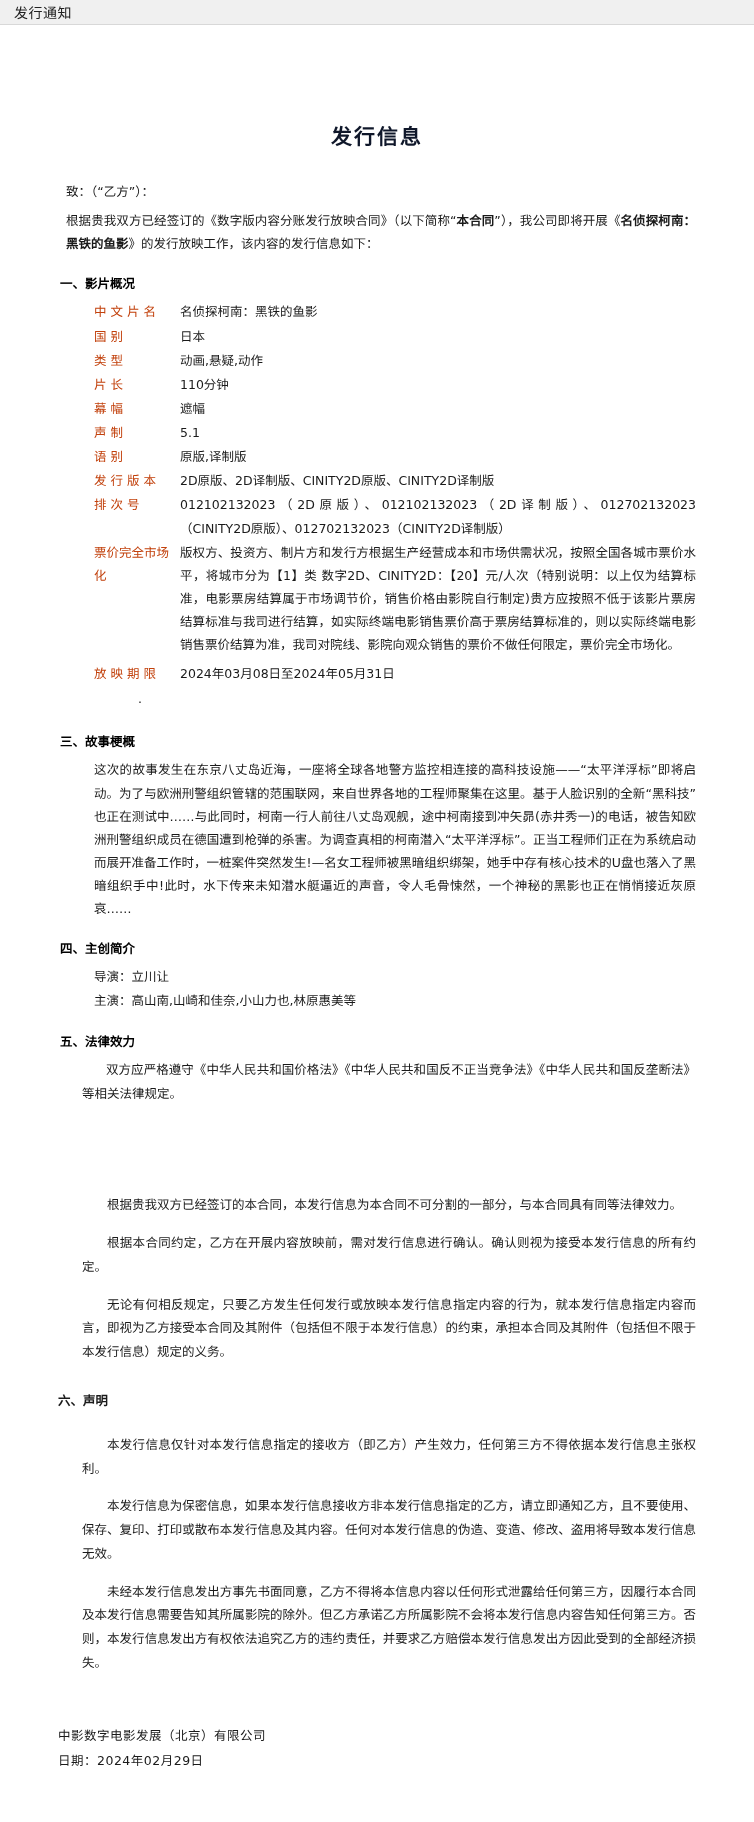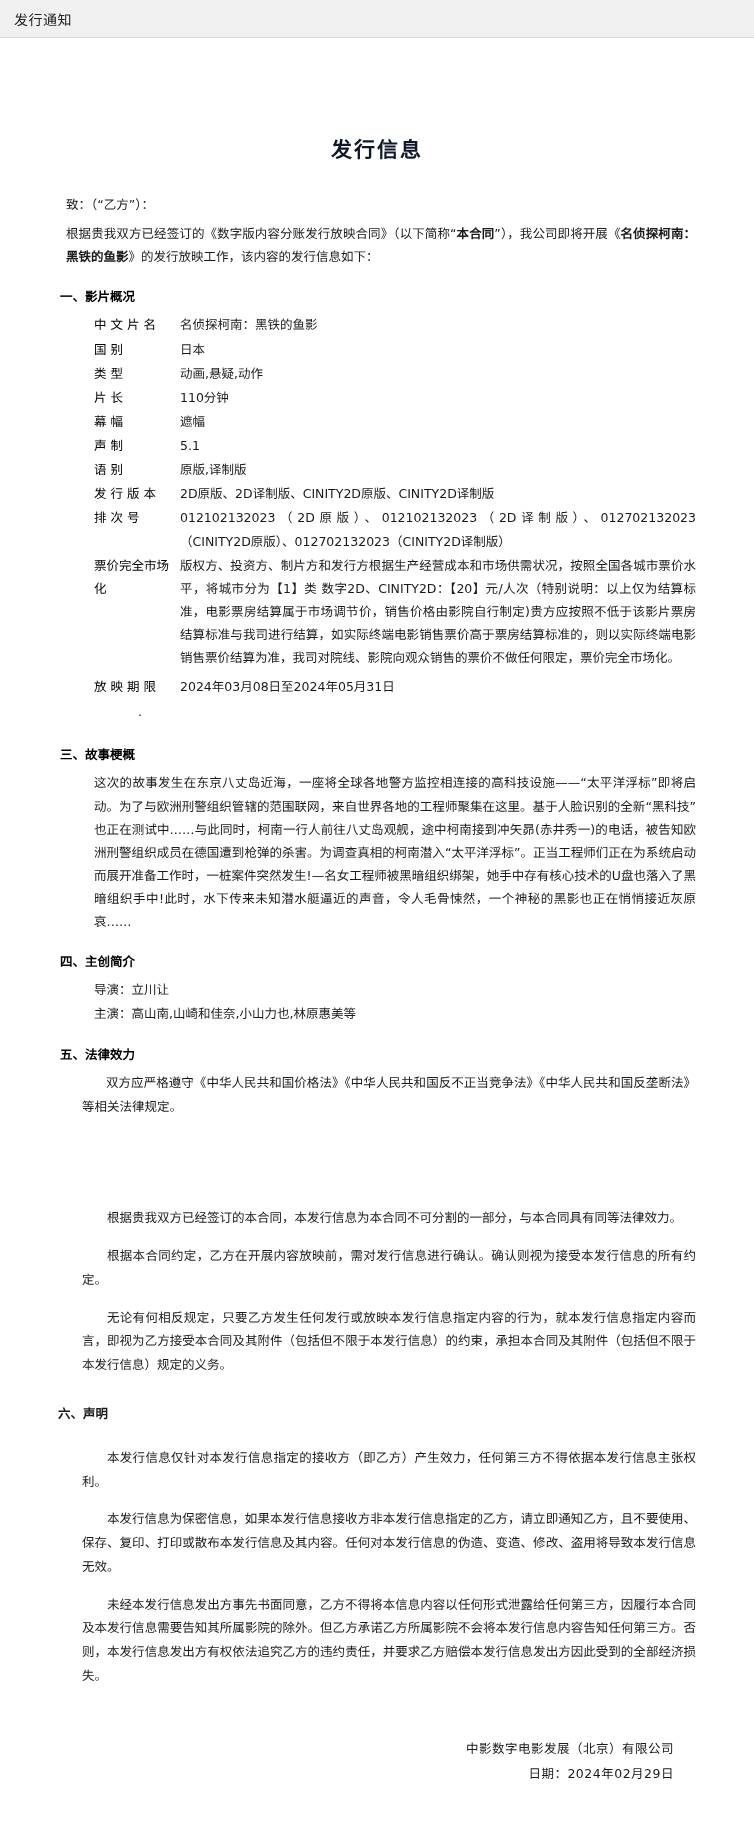--- a/index.html
+++ b/index.html
@@ -16,21 +16,21 @@
   }
   .page {
     width: 754px;
     min-height: 1822px;
     position: relative;
     background: #fff;
     box-sizing: border-box;
   }
   
   .titlebar {
-    height: 38px;
+    height: 25px;
     background: #f0f0f0;
     border-bottom: 1px solid #d8d8d8;
     display: flex;
     align-items: center;
     padding-left: 14px;
     box-sizing: border-box;
   }
   .titlebar .tb-text {
     font-size: 14px;
     color: #222;
@@ -75,21 +75,21 @@
     display: flex;
     align-items: flex-start;
     font-size: 12.5px;
     line-height: 1.85;
     margin-bottom: 1px;
   }
   .info-label {
     width: 86px;
     flex: 0 0 86px;
     letter-spacing: 0;
-    color: #000000;
+    color: #c2410c;
   }
   .info-value {
     flex: 1;
     text-align: justify;
     color: #1a1a1a;
   }
   .info-value.block {
     line-height: 1.85;
   }
   .dot-row {
@@ -129,21 +129,21 @@
     margin-bottom: 14px;
   }
   .stmt-head {
     font-size: 12.5px;
     font-weight: bold;
     margin: 26px 0 24px 0;
   }
   .sign {
     margin-top: 48px;
     padding-right: 22px;
-    text-align: right;
+    text-align: left;
     font-size: 12.5px;
     line-height: 2.0;
   }
   .sign div { letter-spacing: 0.5px; }
 </style>
 </head>
 <body>
 
 <div class="page">
 

